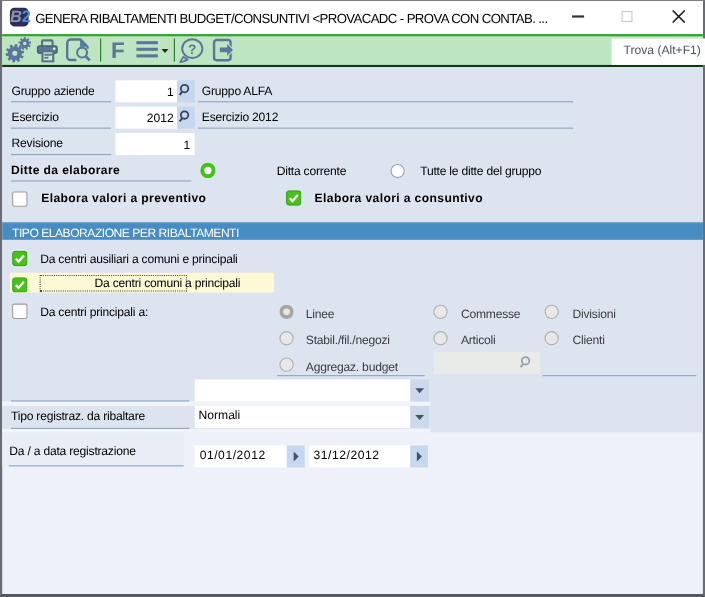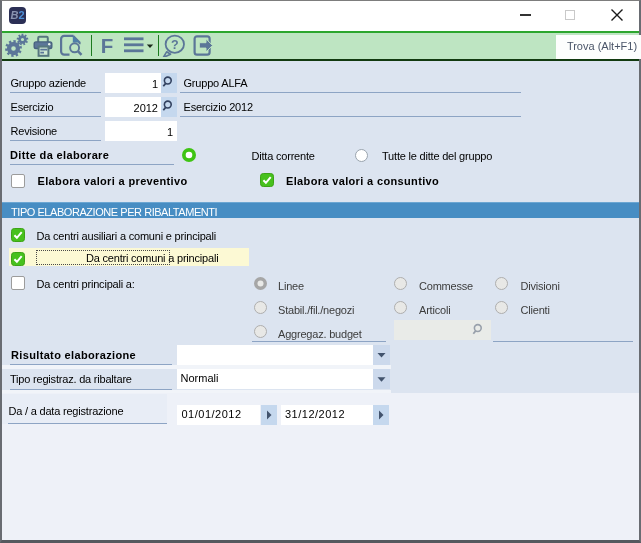--- a/index.html
+++ b/index.html
@@ -11,21 +11,22 @@
 .b { font-weight:bold; }
 .nw { white-space:nowrap; }
 .lsp { letter-spacing:-0.2px;text-align:right; }
 .b { letter-spacing:0.35px; }
 .ul { position:absolute; height:1px; background:#8da4c4; }
 .glabel { color:#3c3c3c; }
 </style></head><body>
 <div id="win">
 
 <div class="a" style="left:0;top:0;width:637px;height:30px;background:#fff;"></div>
-<div class="a" style="left:7px;top:6px;width:17px;height:17px;background:#2b2f55;border-radius:4px;color:#8a93b0;font-weight:bold;font-style:italic;font-size:11px;text-align:center;line-height:17px;">B<span style="color:#4d8fd6;font-style:normal;">2</span></div>
+<div class="a" style="left:7px;top:6px;width:17px;height:17px;background:#2b2f55;border-radius:4px;color:#8a93b0;font-weight:bold;font-style:italic;font-size:15px;text-align:center;line-height:17px;">B<span style="color:#4d8fd6;font-style:normal;">2</span></div>
+<div class="a nw" style="left:30px;top:9px;font-size:12px;letter-spacing:-0.55px;">GENERA RIBALTAMENTI BUDGET/CONSUNTIVI &lt;PROVACADC - PROVA CON CONTAB. ...</div>
 <div class="a" style="left:518px;top:13px;width:11px;height:2px;background:#333;"></div>
 <div class="a" style="left:563px;top:9px;width:10px;height:10px;border:1px solid #c9c9c9;"></div>
 <svg class="a" style="left:609px;top:8px;" width="12" height="12" viewBox="0 0 12 12">
       <path d="M0.5,0.5 L11.5,11.5 M11.5,0.5 L0.5,11.5" stroke="#1a1a1a" stroke-width="1.4"></path>
     </svg>
 <div class="a" style="left:0;top:30px;width:637px;height:30px;background:#bee5c2;border-top:2px solid #2ca62e;border-bottom:2px solid #123a10;"></div>
 <svg class="a" style="left:-2px;top:32px;" width="230" height="24" viewBox="0 0 230 24">
       <path d="M20.00,15.50 A6.50,6.50 0 0 1 19.71,17.43 L21.52,18.00 A8.40,8.40 0 0 1 20.30,20.44 L18.76,19.32 A6.50,6.50 0 0 1 17.39,20.71 L18.52,22.23 A8.40,8.40 0 0 1 16.10,23.49 L15.51,21.68 A6.50,6.50 0 0 1 13.58,22.00 L13.61,23.90 A8.40,8.40 0 0 1 10.90,23.49 L11.49,21.68 A6.50,6.50 0 0 1 9.75,20.81 L8.65,22.36 A8.40,8.40 0 0 1 6.70,20.44 L8.24,19.32 A6.50,6.50 0 0 1 7.34,17.59 L5.54,18.20 A8.40,8.40 0 0 1 5.10,15.50 L7.00,15.50 A6.50,6.50 0 0 1 7.29,13.57 L5.48,13.00 A8.40,8.40 0 0 1 6.70,10.56 L8.24,11.68 A6.50,6.50 0 0 1 9.61,10.29 L8.48,8.77 A8.40,8.40 0 0 1 10.90,7.51 L11.49,9.32 A6.50,6.50 0 0 1 13.42,9.00 L13.39,7.10 A8.40,8.40 0 0 1 16.10,7.51 L15.51,9.32 A6.50,6.50 0 0 1 17.25,10.19 L18.35,8.64 A8.40,8.40 0 0 1 20.30,10.56 L18.76,11.68 A6.50,6.50 0 0 1 19.66,13.41 L21.46,12.80 A8.40,8.40 0 0 1 21.90,15.50 Z M15.80,15.50 A2.3,2.3 0 1 0 11.20,15.50 A2.3,2.3 0 1 0 15.80,15.50 Z" fill="#5b7698" fill-rule="evenodd"></path>
       <path d="M26.80,6.50 A4.30,4.30 0 0 1 26.56,7.91 L27.98,8.41 A5.80,5.80 0 0 1 26.94,10.23 L25.79,9.26 A4.30,4.30 0 0 1 24.70,10.19 L25.47,11.48 A5.80,5.80 0 0 1 23.51,12.21 L23.25,10.73 A4.30,4.30 0 0 1 21.81,10.74 L21.57,12.23 A5.80,5.80 0 0 1 19.60,11.52 L20.35,10.22 A4.30,4.30 0 0 1 19.24,9.31 L18.11,10.29 A5.80,5.80 0 0 1 17.05,8.48 L18.46,7.97 A4.30,4.30 0 0 1 18.20,6.56 L16.70,6.58 A5.80,5.80 0 0 1 17.05,4.52 L18.46,5.03 A4.30,4.30 0 0 1 19.17,3.78 L18.01,2.83 A5.80,5.80 0 0 1 19.60,1.48 L20.35,2.78 A4.30,4.30 0 0 1 21.69,2.28 L21.41,0.80 A5.80,5.80 0 0 1 23.51,0.79 L23.25,2.27 A4.30,4.30 0 0 1 24.60,2.75 L25.33,1.44 A5.80,5.80 0 0 1 26.94,2.77 L25.79,3.74 A4.30,4.30 0 0 1 26.52,4.97 L27.92,4.44 A5.80,5.80 0 0 1 28.30,6.50 Z M24.10,6.50 A1.6,1.6 0 1 0 20.90,6.50 A1.6,1.6 0 1 0 24.10,6.50 Z" fill="#5b7698" fill-rule="evenodd"></path>
 <g fill="none">
@@ -138,21 +139,20 @@
 <div class="a nw lsp glabel" style="left:518.5px;top:302.5px;">Clienti</div>
 <div class="a" style="left:252px;top:323.5px;width:13px;height:13px;border-radius:50%;background:#e8e8e6;border:1px solid #aeaeae;"></div>
 <div class="a nw lsp glabel" style="left:276px;top:326.5px;">Aggregaz. budget</div>
 <div class="ul" style="left:250px;top:339.5px;width:134px;"></div>
 <div class="a" style="left:391.5px;top:319px;width:97px;height:19.5px;background:#e9ebe8;"></div>
 <svg class="a" style="left:469px;top:319.5px;" width="16" height="18.5" viewBox="0 0 16 18.5">
 <circle cx="6.8" cy="7.05" r="3.4" stroke="#98a0ab" stroke-width="1.6" fill="none"></circle>
 <path d="M4.7,9.85 l-2.4,2.9" stroke="#98a0ab" stroke-width="1.8"></path>
     </svg>
 <div class="ul" style="left:491px;top:339.5px;width:140px;"></div>
-<div class="a nw b " style="left:9px;top:348px;">Risultato elaborazione</div>
 <div class="ul" style="left:7.5px;top:363px;width:162.5px;"></div>
 <div class="a" style="left:174.5px;top:343.5px;width:196.5px;height:20px;background:#fff;"></div>
 <svg class="a" style="left:371.0px;top:343.5px;background:#ccd9ec;" width="17" height="20" viewBox="0 0 17 20">
 <path d="M4.5,8.0 h8 l-4,4.5 z" fill="#42536d"></path>
     </svg>
 <div class="a nw lsp " style="left:8px;top:372px;">Tipo registraz. da ribaltare</div>
 <div class="ul" style="left:7.5px;top:387.5px;width:162.5px;"></div>
 <div class="a" style="left:174.5px;top:367.5px;width:196.5px;height:20.5px;background:#fff;"></div>
 <div class="a nw" style="left:178.5px;top:371.25px;">Normali</div>
 <svg class="a" style="left:371.0px;top:367.5px;background:#ccd9ec;" width="17" height="20.5" viewBox="0 0 17 20.5">

